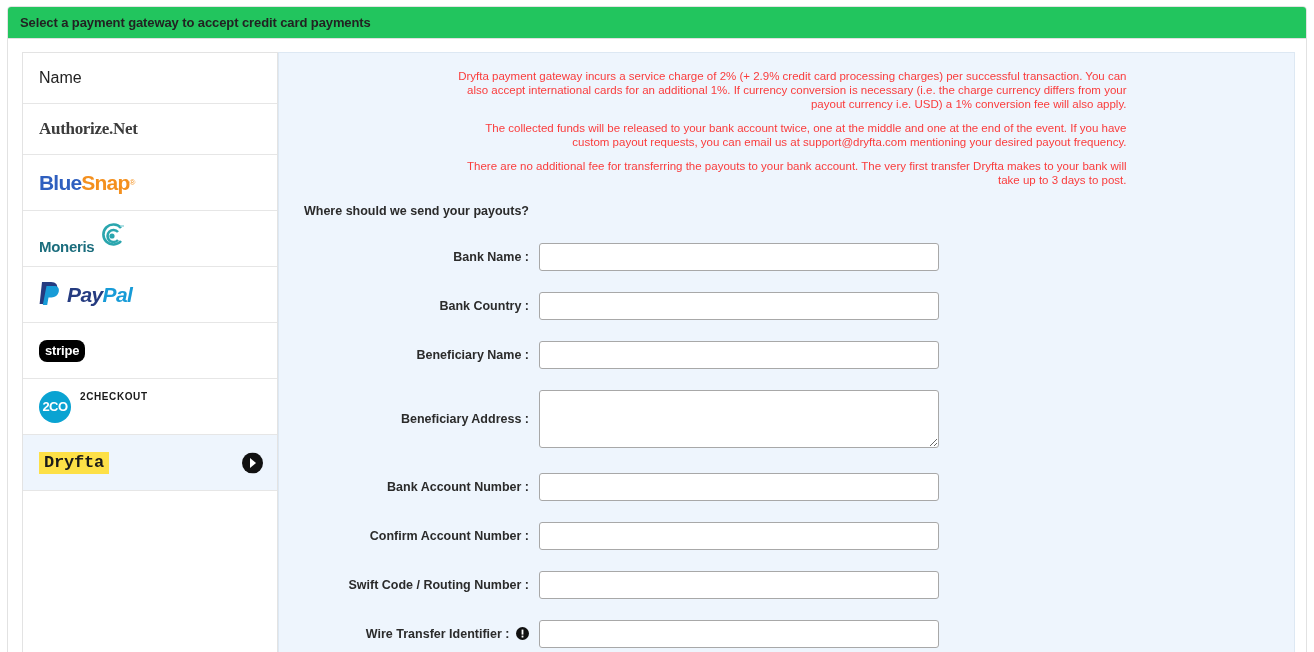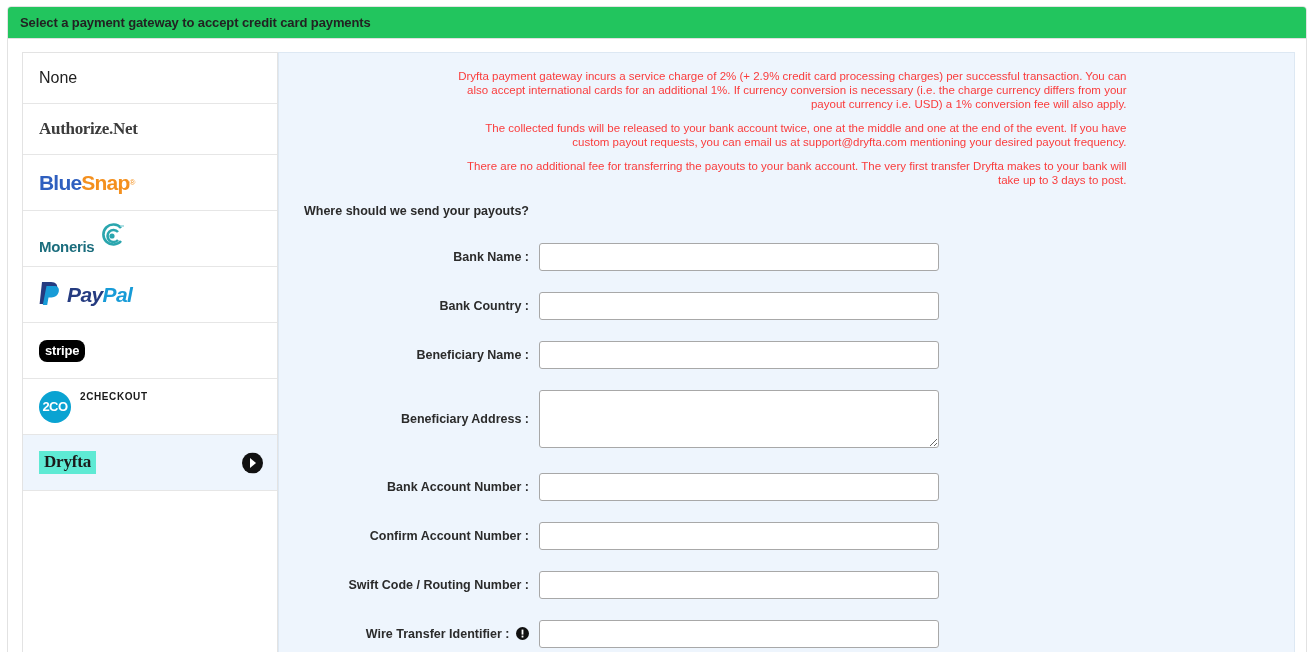--- a/index.html
+++ b/index.html
@@ -136,25 +136,25 @@
   }
   .logo-2co .co-word {
     margin-left: 9px;
     font-size: 10px;
     font-weight: bold;
     color: #1a1a1a;
     letter-spacing: 0.6px;
   }
 
   .logo-dryfta {
-    font-family: Liberation Serif, serif;
+    font-family: Liberation Mono, monospace;
     font-size: 17px;
     font-weight: bold;
     color: #1a1a1a;
-    background: #5eead4;
+    background: #fde047;
     padding: 1px 5px 2px 5px;
     letter-spacing: -0.2px;
   }
   .arrow-icon {
     position: absolute;
     right: 14px;
     top: 50%;
     transform: translateY(-50%);
     width: 21px; height: 21px;
   }
@@ -238,21 +238,21 @@
 
     <div class="panel-header">
       <span class="panel-header-title">Select a payment gateway to accept credit card payments</span>
     </div>
 
     <div class="panel-body">
 
       <div class="gateway-list">
 
         <div class="gateway-item">
-          <span class="gw-logo logo-none">None</span>
+          <span class="gw-logo logo-none">Name</span>
         </div>
 
         <div class="gateway-item">
           <span class="gw-logo logo-authorize">Authorize.Net</span>
         </div>
 
         <div class="gateway-item tall">
           <span class="gw-logo logo-bluesnap">
             <span class="b">Blue</span>
               <span class="s">Snap</span>

